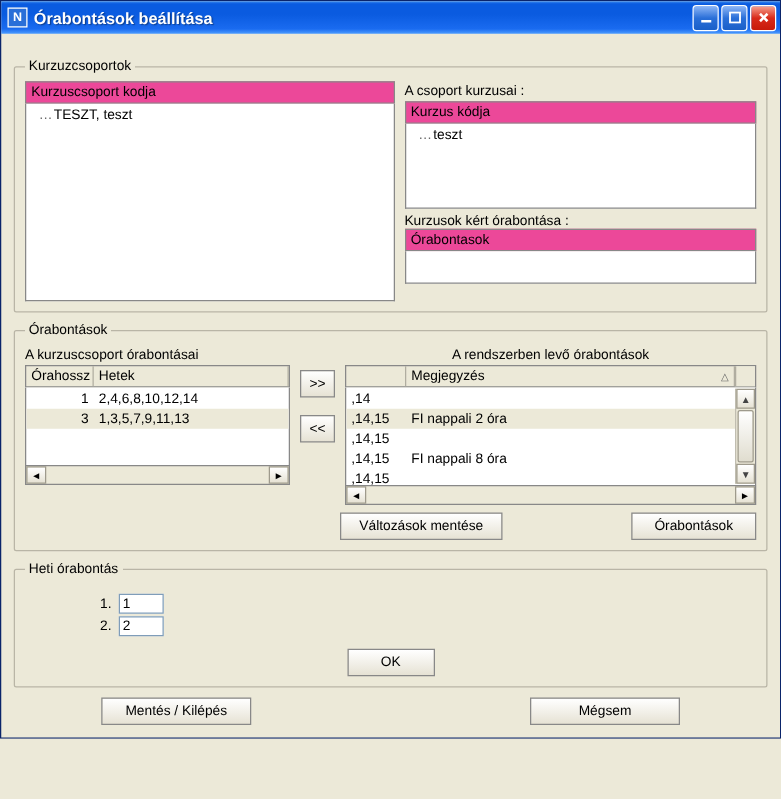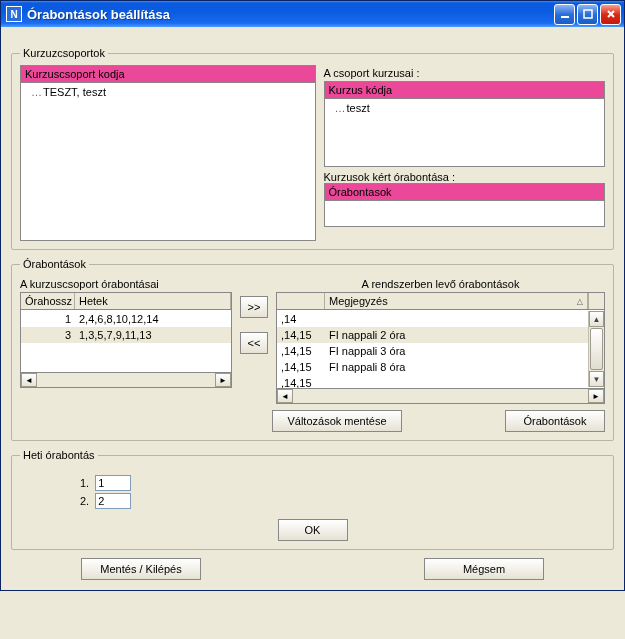--- a/index.html
+++ b/index.html
@@ -292,21 +292,20 @@
               <div class="trow">
                 <div class="td" style="width:48px">,14</div>
                 <div class="td" style="flex:1"></div>
               </div>
               <div class="trow sel">
                 <div class="td" style="width:48px">,14,15</div>
                 <div class="td" style="flex:1">FI nappali 2 óra</div>
               </div>
               <div class="trow">
                 <div class="td" style="width:48px">,14,15</div>
-                <div class="td" style="flex:1">FI nappali 3 óra</div>
               </div>
               <div class="trow">
                 <div class="td" style="width:48px">,14,15</div>
                 <div class="td" style="flex:1">FI nappali 8 óra</div>
               </div>
               <div class="trow">
                 <div class="td" style="width:48px">,14,15</div>
               </div>
             </div>
             <div class="vscrollbar">

